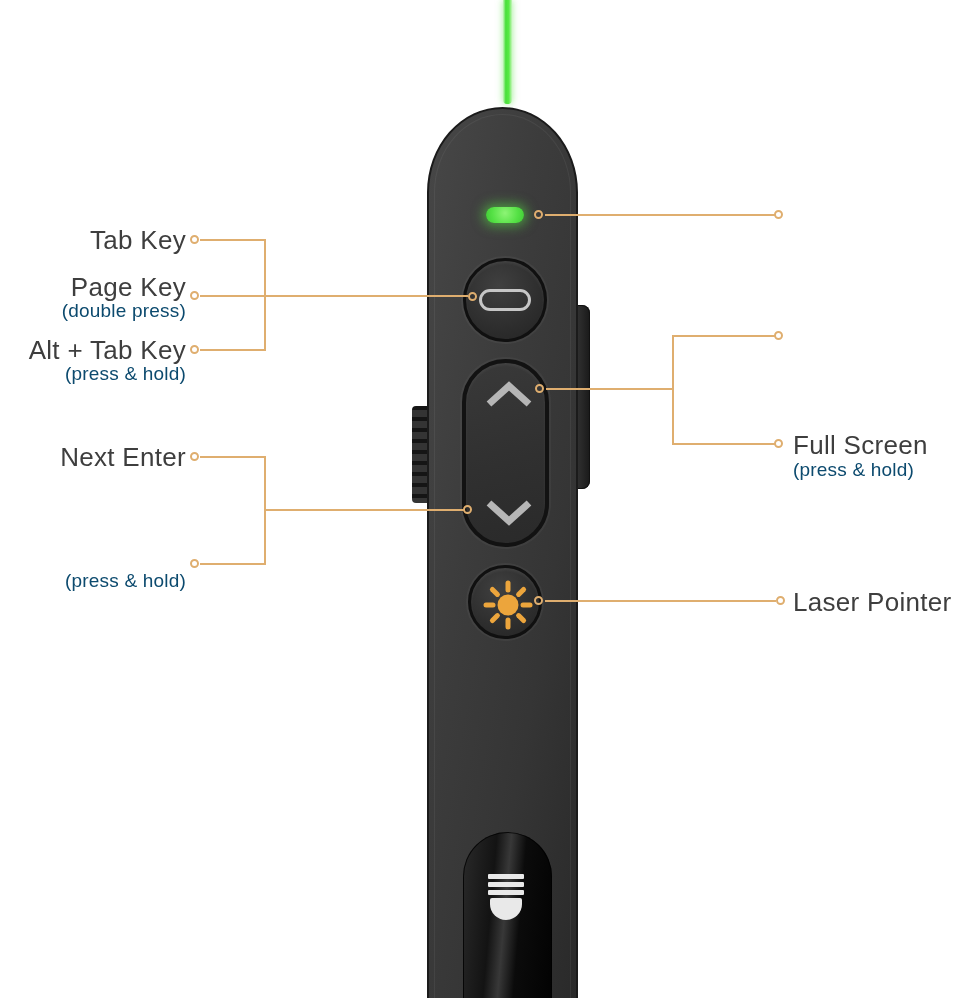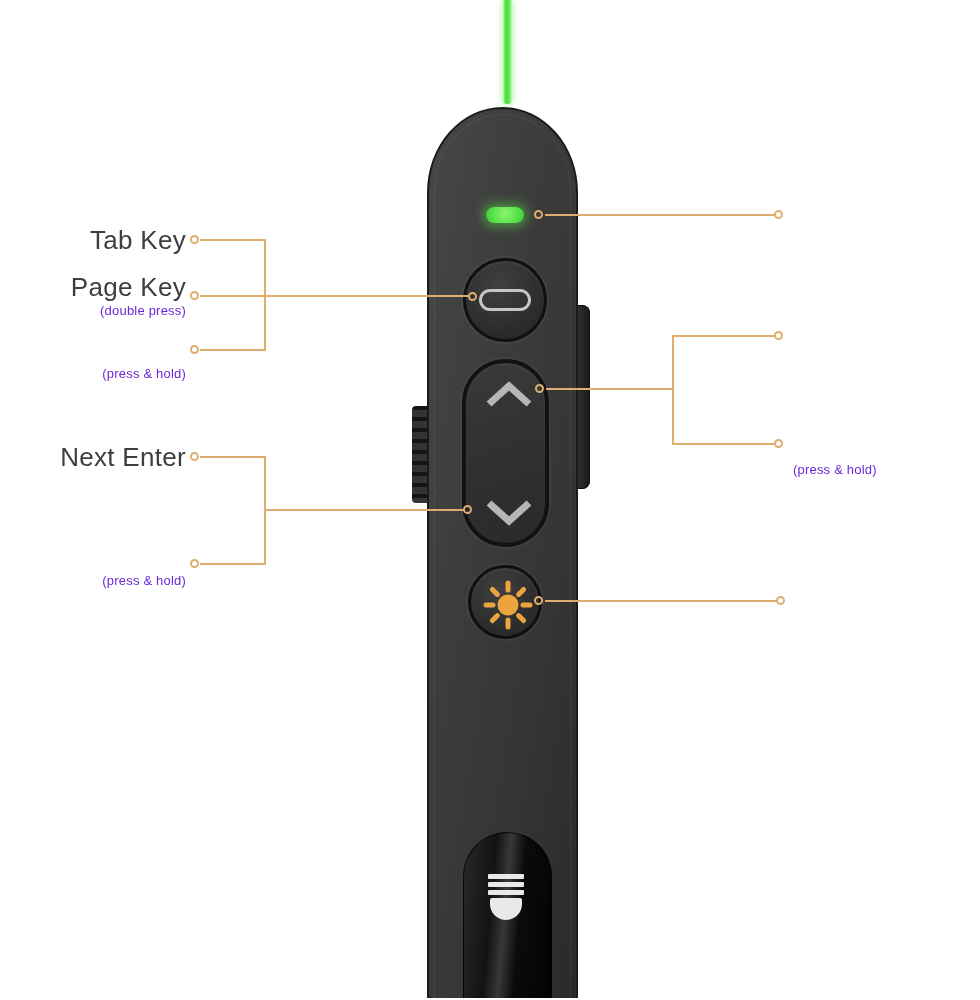--- a/index.html
+++ b/index.html
@@ -2,21 +2,21 @@
 <html><head>
 <meta charset="utf-8">
 <style>
   html,body{margin:0;padding:0;background:#ffffff;}
   .figure{position:relative;width:980px;height:998px;background:#ffffff;overflow:hidden;
           font-family:"Liberation Sans", sans-serif;}
   .abs{position:absolute;}
 
   
   .lbl{position:absolute;color:#3E3E3E;font-size:26px;line-height:30px;white-space:nowrap;letter-spacing:.3px;}
-  .sub{position:absolute;color:#6d28d9;font-size:13px;line-height:22px;white-space:nowrap;letter-spacing:.2px;}
+  .sub{position:absolute;color:#0c4a6e;font-size:19px;line-height:22px;white-space:nowrap;letter-spacing:.2px;}
   .r-align{text-align:right;}
 
   
   .hline{position:absolute;height:2px;background:#DFAE6F;}
   .vline{position:absolute;width:2px;background:#DFAE6F;}
   .dot{position:absolute;width:9px;height:9px;border:2px solid #DFAE6F;border-radius:50%;
        background:transparent;box-sizing:border-box;}
 
   
   .remote-body{position:absolute;left:427px;top:107px;width:151px;height:893px;box-sizing:border-box;
@@ -150,24 +150,27 @@
 
   <div class="dot" style="left:534px;top:596px;z-index:3"></div>
   <div class="hline" style="left:545px;top:600px;width:231px;z-index:3"></div>
   <div class="dot" style="left:776px;top:596px"></div>
 
   <div class="lbl r-align" style="right:794px;top:225px">Tab Key</div>
 
   <div class="lbl r-align" style="right:794px;top:272px">Page Key</div>
   <div class="sub r-align" style="right:794px;top:300px">(double press)</div>
 
+  <div class="lbl r-align" style="right:794px;top:335px">Alt + Tab Key</div>
   <div class="sub r-align" style="right:794px;top:363px">(press &amp; hold)</div>
 
   <div class="lbl r-align" style="right:794px;top:442px">Next Enter</div>
 
   <div class="sub r-align" style="right:794px;top:570px">(press &amp; hold)</div>
 
 
 
+  <div class="lbl" style="left:793px;top:430px">Full Screen</div>
   <div class="sub" style="left:793px;top:459px">(press &amp; hold)</div>
 
+  <div class="lbl" style="left:793px;top:587px">Laser Pointer</div>
 
 </div>
 
 </body></html>

